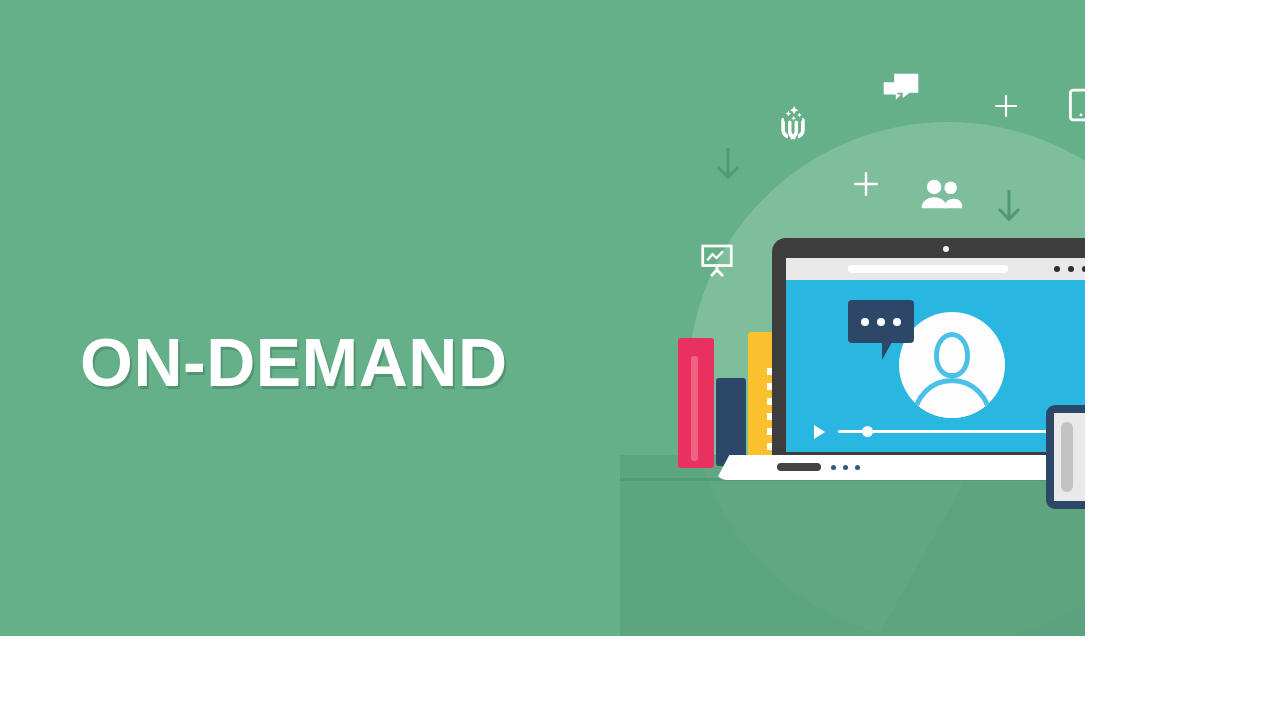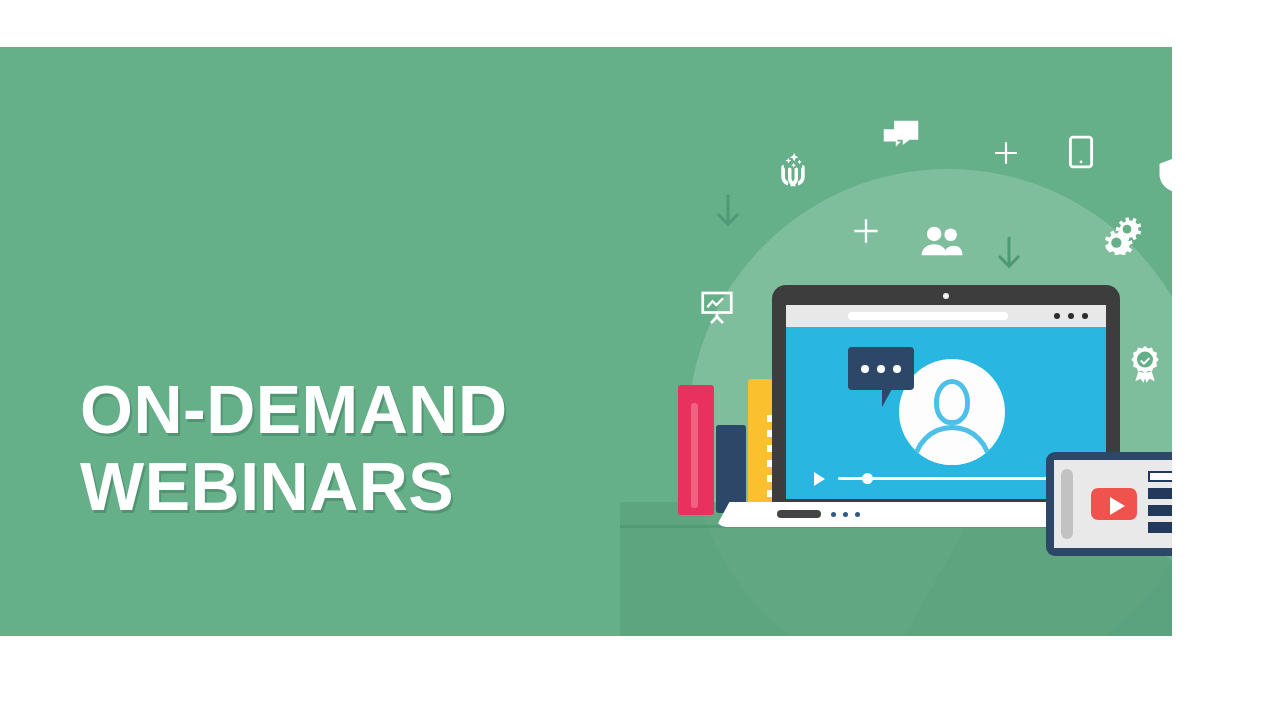--- a/index.html
+++ b/index.html
@@ -1,22 +1,22 @@
 <!DOCTYPE html>
 <html><head>
 <meta charset="utf-8">
 <style>
   html,body{margin:0;padding:0;background:#fff;}
   body{width:1280px;height:720px;overflow:hidden;font-family:"Liberation Sans",sans-serif;}
 
   #stage{position:relative;width:1280px;height:720px;overflow:hidden;background:#ffffff;}
 
   
-  #hero{position:absolute;left:0;top:0;width:1172px;height:636px;overflow:hidden;
-        background:#65af89;margin-top:47px;}
+  #hero{position:absolute;left:0;top:0;width:1085px;height:636px;overflow:hidden;
+        background:#65af89;}
 
   
   .halo{position:absolute;border-radius:50%;background:#7fbe9c;}
   #halo-main{left:688px;top:122px;width:520px;height:520px;}
 
   
   #long-shadow{position:absolute;left:620px;top:455px;width:1000px;height:700px;
       background:#5ba37e;
       clip-path:polygon(0% 0%, 47% 0%, 100% 54%, 100% 100%, 0% 100%);
       transform:rotate(0deg);opacity:.85;}
@@ -267,21 +267,20 @@
         <div id="v-play-tri"></div>
         <div class="v-item" id="v-item-0" style="top:11px;"></div>
         <div class="v-item" style="top:28px;"></div>
         <div class="v-item" style="top:45px;"></div>
         <div class="v-item" style="top:62px;"></div>
       </div>
     </div>
 
     <h1 id="headline">
       <span>ON-DEMAND</span>
-      <span class="l2">WEBINARS</span>
     </h1>
 
   </div>
 
   <div id="bottombar">
     
   </div>
 
 </div>
 

